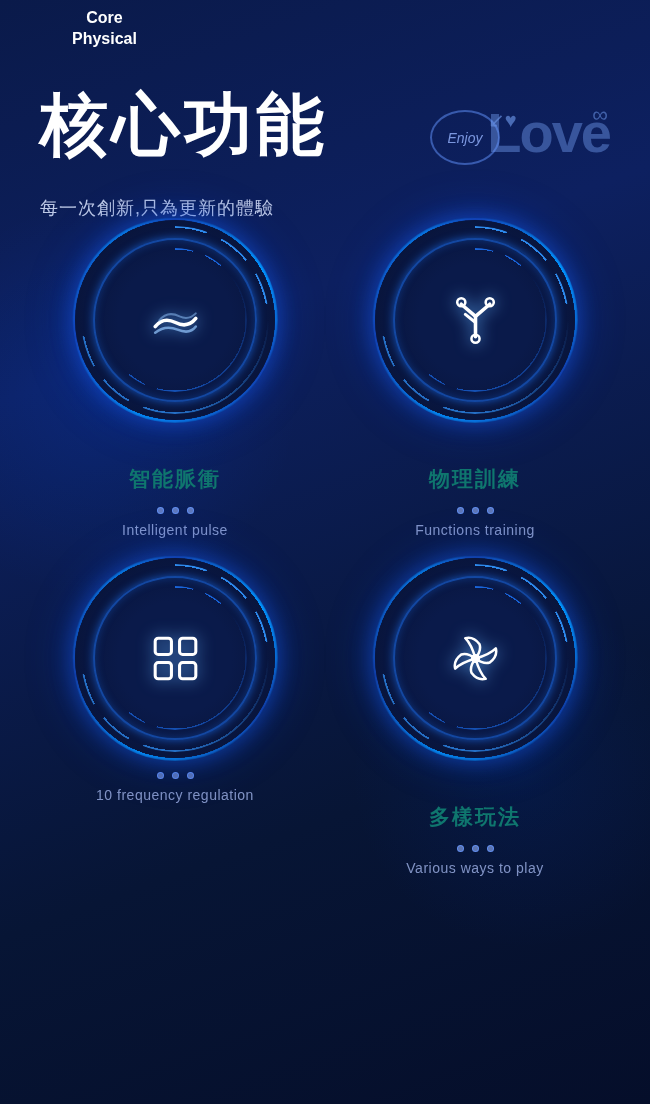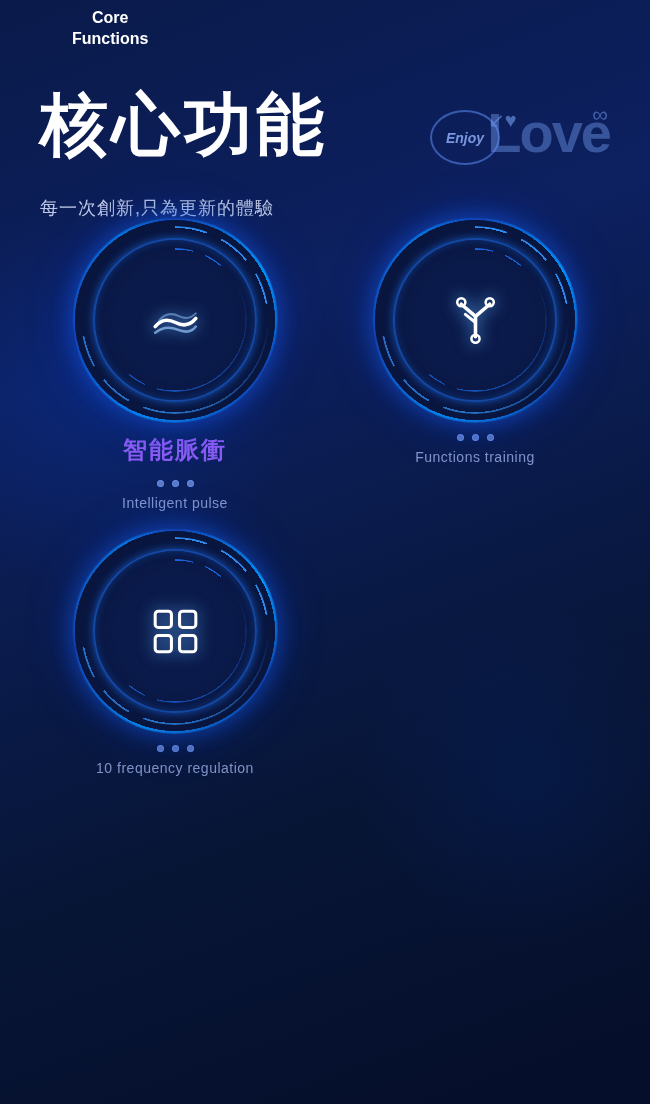--- a/index.html
+++ b/index.html
@@ -87,21 +87,21 @@
       border-radius: 50%;
       display: flex;
       align-items: center;
       justify-content: center;
     }
 
     .enjoy-love-logo .enjoy-text {
       font-size: 14px;
       color: rgba(150,180,255,0.8);
       font-style: italic;
-      font-weight: 700;
+      font-weight: 400;
     }
 
     .enjoy-love-logo .love-text {
       position: absolute;
       right: 0; top: 0;
       font-size: 56px;
       font-weight: 700;
       color: rgba(100,140,220,0.5);
       letter-spacing: -2px;
     }
@@ -236,24 +236,25 @@
       justify-content: center;
     }
 
     .icon-inner svg {
       width: 65px;
       height: 65px;
       filter: drop-shadow(0 0 8px rgba(100,180,255,0.9));
     }
 
     .feature-name {
-      font-size: 24px;
+      font-size: 21px;
       font-weight: 700;
-      color: #8b5cf6;
+      color: #0f766e;
       letter-spacing: 2px;
+      margin-top: 31px;
     }
 
     .dots-row {
       display: flex;
       gap: 8px;
       align-items: center;
     }
 
     .dot {
       width: 7px;
@@ -271,21 +272,21 @@
     }
   </style>
 </head>
 <body>
 
 <div class="bg-glow bg-glow-1"></div>
 <div class="bg-glow bg-glow-2"></div>
 
 <div class="top-label">
   <div class="top-label-core">Core</div>
-  <div class="top-label-functions">Functions</div>
+  <div class="top-label-functions">Physical</div>
 </div>
 
 <div class="main-content">
 
   <div class="title-row">
     <div class="main-title">核心功能</div>
 
     <div class="enjoy-love-logo">
       <div class="love-text">
         <span>Love</span>
@@ -339,20 +340,21 @@
               <line x1="32" y1="28" x2="18" y2="16" stroke="white" stroke-width="3.5" stroke-linecap="round"></line>
               <line x1="32" y1="28" x2="46" y2="16" stroke="white" stroke-width="3.5" stroke-linecap="round"></line>
               <line x1="32" y1="34" x2="22" y2="26" stroke="white" stroke-width="3" stroke-linecap="round"></line>
               <circle cx="18" cy="14" r="4" fill="none" stroke="white" stroke-width="2.5"></circle>
               <circle cx="46" cy="14" r="4" fill="none" stroke="white" stroke-width="2.5"></circle>
               <circle cx="32" cy="50" r="4" fill="none" stroke="white" stroke-width="2.5"></circle>
             </svg>
           </div>
         </div>
       </div>
+      <div class="feature-name">物理訓練</div>
       <div class="dots-row">
         <div class="dot"></div>
         <div class="dot"></div>
         <div class="dot"></div>
       </div>
       <div class="feature-sub">Functions training</div>
     </div>
 
     <div class="feature-cell">
       <div class="neon-circle-wrap">
@@ -371,15 +373,44 @@
         </div>
       </div>
       <div class="dots-row">
         <div class="dot"></div>
         <div class="dot"></div>
         <div class="dot"></div>
       </div>
       <div class="feature-sub">10 frequency regulation</div>
     </div>
 
+    <div class="feature-cell">
+      <div class="neon-circle-wrap">
+        <div class="neon-circle">
+          <div class="arc-segments"></div>
+          <div class="arc-segments-inner"></div>
+          <div class="icon-inner">
+
+            <svg viewBox="0 0 64 64" fill="none" xmlns="http://www.w3.org/2000/svg">
+
+              <path d="M32 32 Q28 18 22 12 Q30 10 36 18 Q38 24 32 32Z" stroke="white" stroke-width="2.5" fill="none" stroke-linejoin="round"></path>
+
+              <path d="M32 32 Q46 28 52 22 Q54 30 46 36 Q40 38 32 32Z" stroke="white" stroke-width="2.5" fill="none" stroke-linejoin="round"></path>
+
+              <path d="M32 32 Q36 46 42 52 Q34 54 28 46 Q26 40 32 32Z" stroke="white" stroke-width="2.5" fill="none" stroke-linejoin="round"></path>
+
+              <path d="M32 32 Q18 36 12 42 Q10 34 18 28 Q24 26 32 32Z" stroke="white" stroke-width="2.5" fill="none" stroke-linejoin="round"></path>
+              <circle cx="32" cy="32" r="4" fill="white" stroke="white" stroke-width="1"></circle>
+            </svg>
+          </div>
+        </div>
+      </div>
+      <div class="feature-name">多樣玩法</div>
+      <div class="dots-row">
+        <div class="dot"></div>
+        <div class="dot"></div>
+        <div class="dot"></div>
+      </div>
+      <div class="feature-sub">Various ways to play</div>
+    </div>
 
   </div>
 </div>
 
 </body></html>

